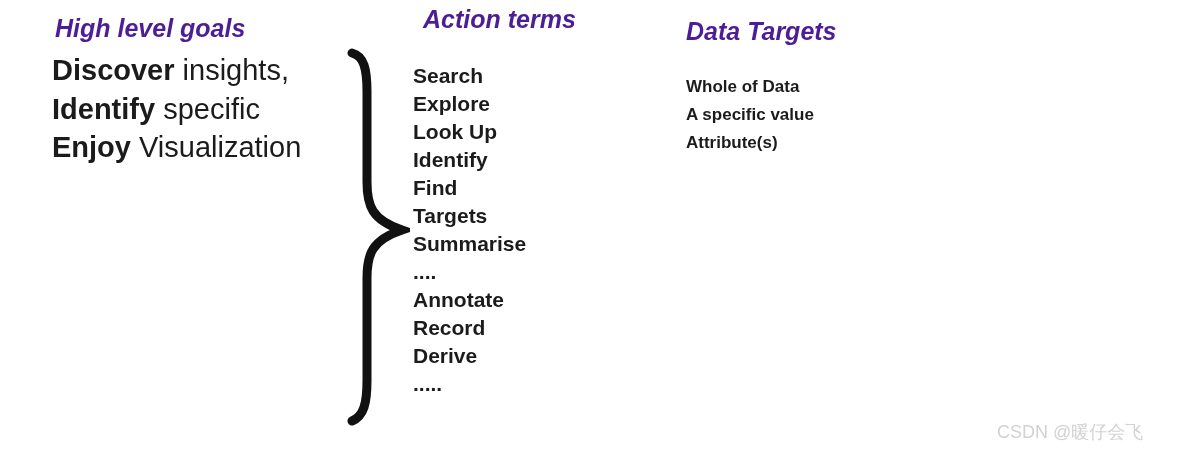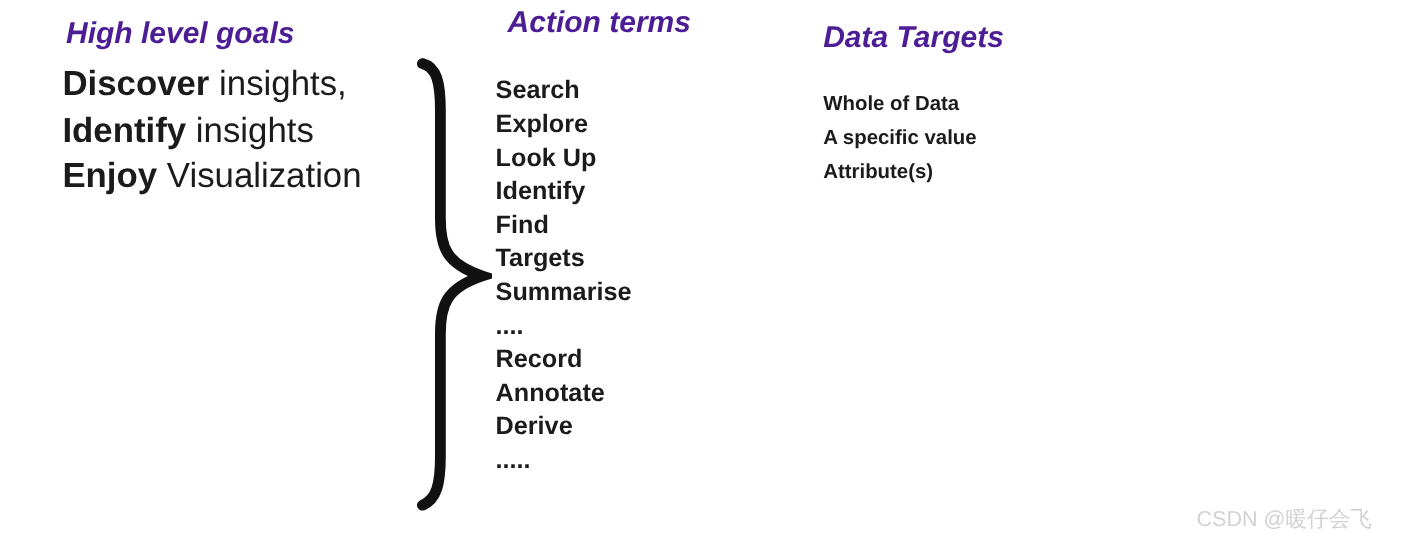--- a/index.html
+++ b/index.html
@@ -60,21 +60,21 @@
     white-space: nowrap;
   }
 </style>
 </head>
 <body>
 
 <div class="heading goals-heading">High level goals</div>
 
 <div class="goals-body">
     <div class="goal-line"><span class="lead">Discover</span><span> insights,</span></div>
-    <div class="goal-line"><span class="lead">Identify</span><span> insights</span></div>
+    <div class="goal-line"><span class="lead">Identify</span><span> specific</span></div>
     <div class="goal-line"><span class="lead">Enjoy</span><span> Visualization</span></div>
   </div>
 
 <svg class="brace" width="72" height="388" viewBox="0 0 72 388" aria-hidden="true">
   <path d="M 14 9
            C 26 12, 29 25, 29 48
            L 29 138
            C 29 162, 34 176, 64 186
            C 34 196, 29 210, 29 234
            L 29 336
@@ -85,22 +85,22 @@
 
 <div class="term-list actions-list">
     <div class="term-item">Search</div>
     <div class="term-item">Explore</div>
     <div class="term-item">Look Up</div>
     <div class="term-item">Identify</div>
     <div class="term-item">Find</div>
     <div class="term-item">Targets</div>
     <div class="term-item">Summarise</div>
     <div class="term-item">....</div>
+    <div class="term-item">Annotate</div>
     <div class="term-item">Record</div>
-    <div class="term-item">Annotate</div>
     <div class="term-item">Derive</div>
     <div class="term-item">.....</div>
   </div>
 
 <div class="heading targets-heading">Data Targets</div>
 
 <div class="term-list targets-list">
     <div class="term-item">Whole of Data</div>
     <div class="term-item">A specific value</div>
     <div class="term-item">Attribute(s)</div>

